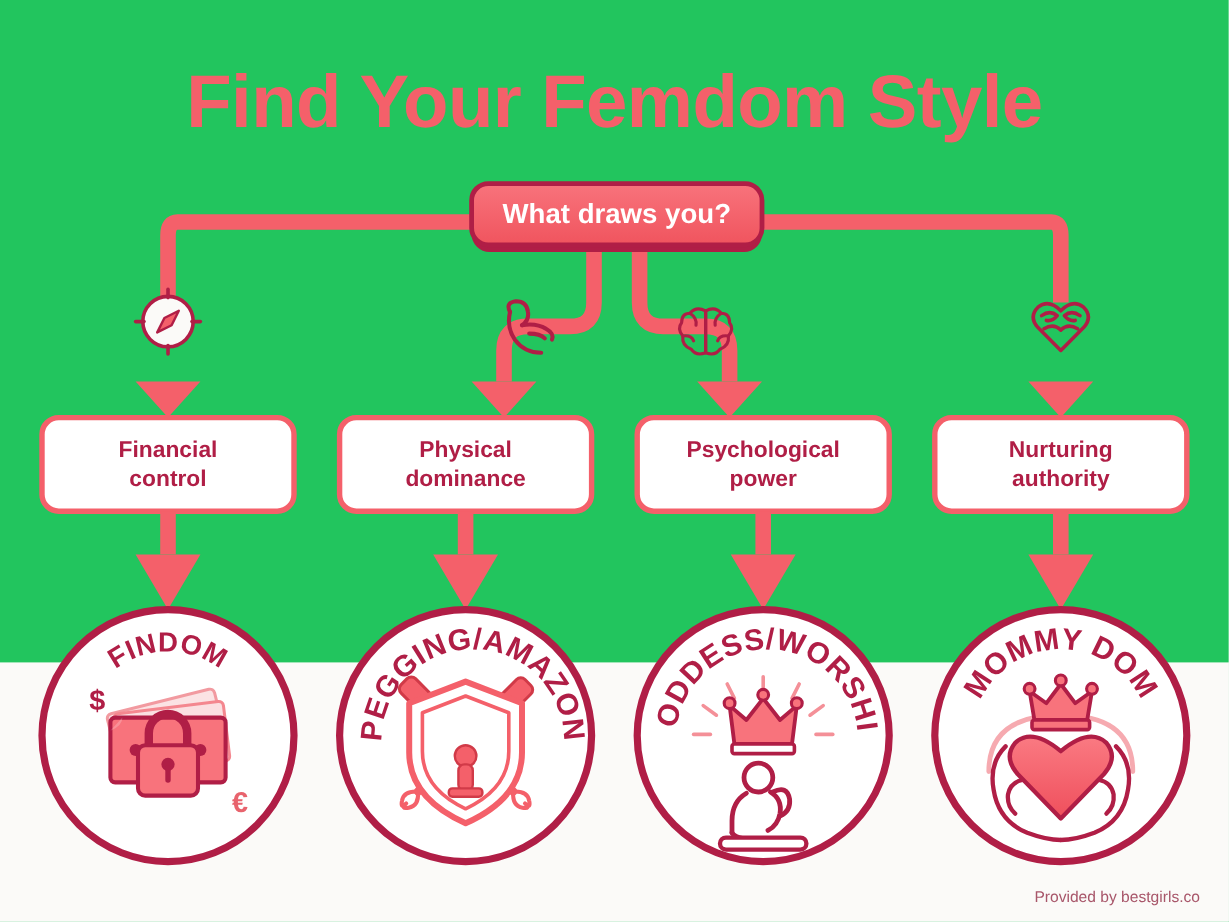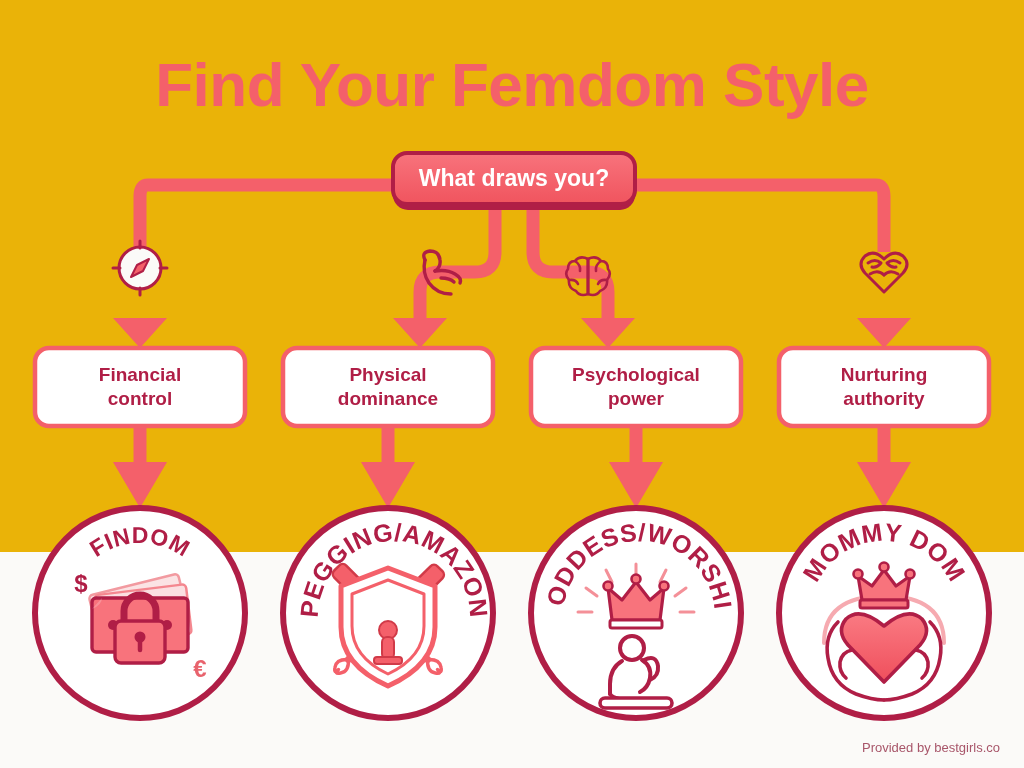--- a/index.html
+++ b/index.html
@@ -11,21 +11,21 @@
     width: 1024px;
     height: 768px;
     overflow: hidden;
     font-family: "Liberation Sans", sans-serif;
     position: relative;
   }
   #stage {
     position: relative;
     width: 1024px;
     height: 552px;
-    background: #eab308;
+    background: #22c55e;
   }
   #chart-svg {
     position: absolute;
     inset: 0;
     width: 1024px;
     height: 768px;
     display: block;
   }
   .title-text {
     font-family: "Liberation Sans Narrow", "Liberation Sans", sans-serif;

